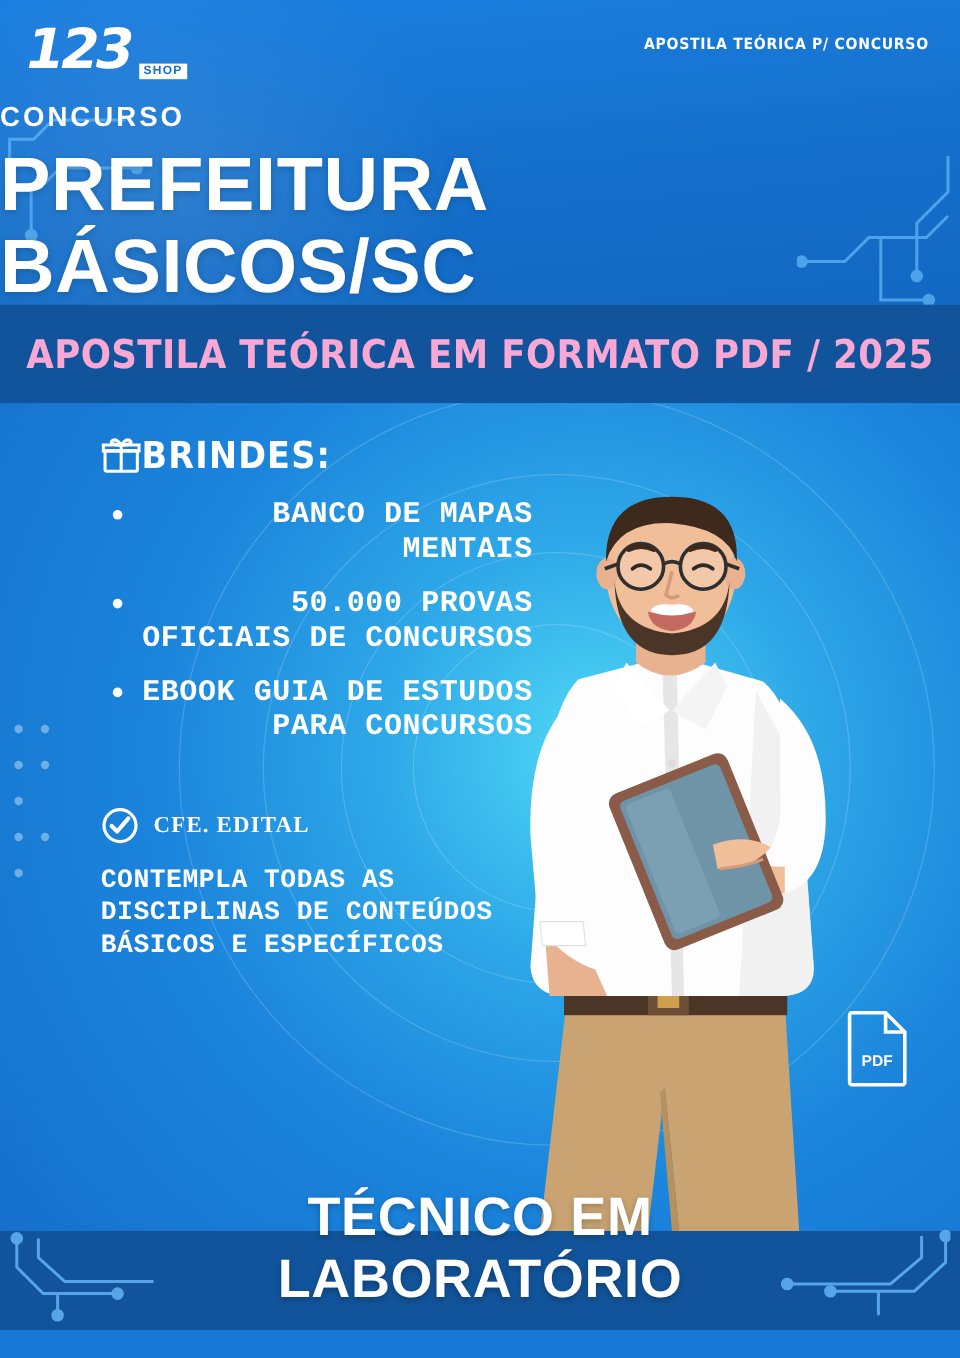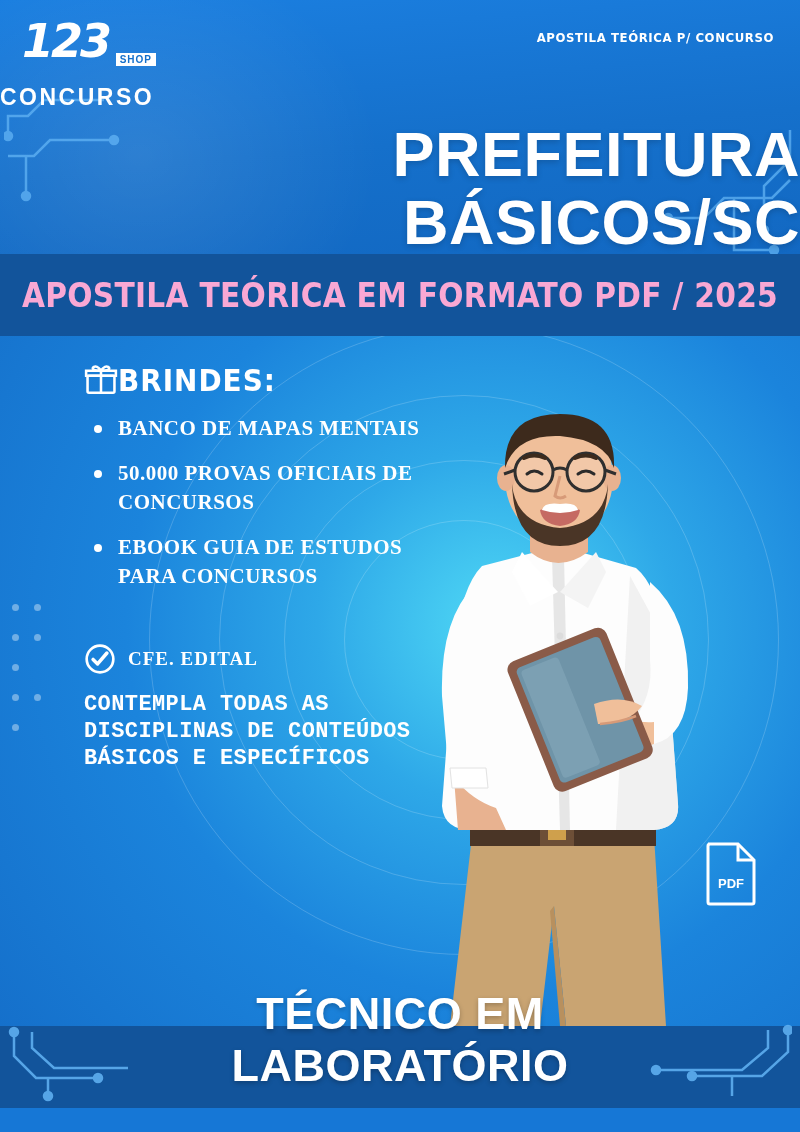--- a/index.html
+++ b/index.html
@@ -54,21 +54,21 @@
   }
 
   .kicker {
     position:absolute; top:84px; left:0; right:0;
     text-align:left;
     color:#ffffff; font-size:23px; font-weight:bold;
     letter-spacing:2.5px;
   }
   .title-main {
     position:absolute; top:120px; left:0; right:0;
-    text-align:right;
+    text-align:left;
     color:#ffffff; font-weight:bold;
     font-size:63px; line-height:68px;
     letter-spacing:0.5px;
     text-shadow:0 2px 6px rgba(0,0,0,0.18);
   }
 
   
   .circuit { position:absolute; stroke:#62b4f5; fill:none; stroke-width:2.5; opacity:0.75; }
 
   
@@ -114,24 +114,25 @@
     display:flex; align-items:center; 
     margin-bottom:16px;
   }
   .brindes-title {
     color:#ffffff; font-size:31px; font-weight:bold; letter-spacing:1px;
     font-family:"DejaVu Sans Condensed","Liberation Sans", sans-serif;
   }
   ul.brindes { list-style:none; margin-left:6px; }
   ul.brindes li {
     position:relative;
-    color:#ffffff; font-size:21px; font-weight:bold;
+    color:#ffffff; font-size:25px; font-weight:bold;
     line-height:29px; letter-spacing:0.5px;
     margin-bottom:16px; padding-left:28px;
-    font-family:Liberation Serif, serif;
+    font-family:Liberation Mono, monospace;
+    text-align:right;
   }
   ul.brindes li:before {
     content:""; position:absolute; left:4px; top:11px;
     width:8px; height:8px; border-radius:50%; background:#ffffff;
   }
 
   .edital-head {
     display:flex; align-items:center; gap:12px;
     margin-top:52px; margin-bottom:12px;
   }

